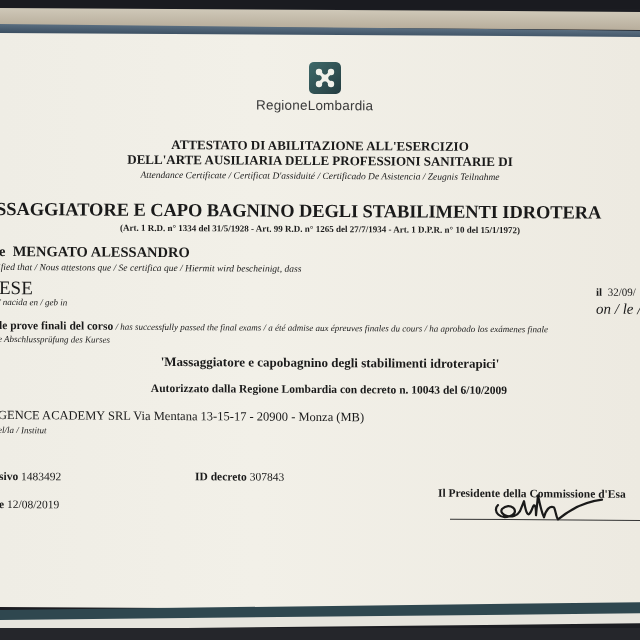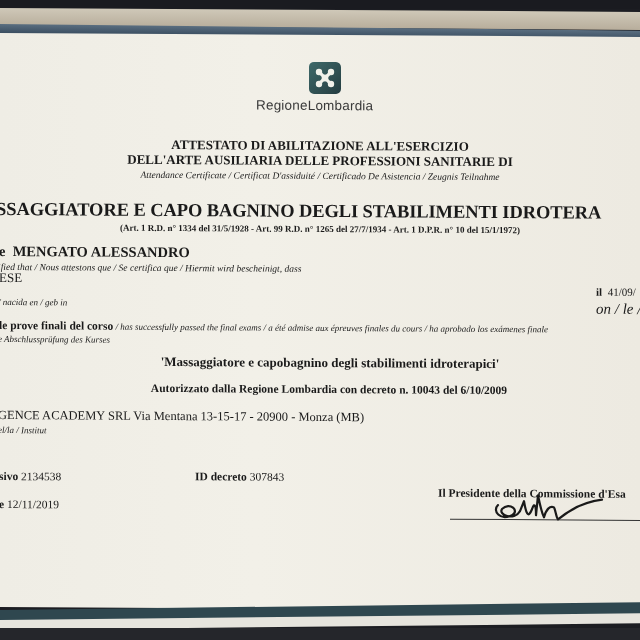--- a/index.html
+++ b/index.html
@@ -15,21 +15,21 @@
     .abs { position:absolute; white-space:nowrap; color:#1a1a1a; }
     .logo { position:absolute; left:309px; top:27px; width:32px; height:32px; border-radius:5px; background:linear-gradient(135deg,#3f6a6a,#243c40); display:flex; align-items:center; justify-content:center; }
     .logo-name { left:256px; top:63px; font-family:Liberation Sans, sans-serif; font-size:13.5px; color:#3a3a3a; letter-spacing:0.2px; }
     .title1 { left:0; width:640px; text-align:center; top:103px; font-weight:bold; font-size:13px; }
     .title2 { left:0; width:640px; text-align:center; top:118px; font-weight:bold; font-size:13px; }
     .subt { left:0; width:640px; text-align:center; top:136px; font-style:italic; font-size:9.5px; }
     .prof { left:-4px; top:166px; font-weight:bold; font-size:18.5px; letter-spacing:-0.1px; }
     .law { left:0; width:640px; text-align:center; top:189px; font-weight:bold; font-size:9px; }
     .name { left:-1px; top:210px; font-weight:bold; font-size:14.5px; }
     .ml { left:-2px; top:229px; font-style:italic; font-size:9.5px; }
-    .place { left:-1px; top:237px; font-size:13px; }
+    .place { left:-1px; top:244px; font-size:19px; }
     .born { left:-2px; top:264px; font-style:italic; font-size:9px; }
     .date-r { left:596px; top:249px; font-size:11px; }
     .date-r b { font-weight:bold; }
     .on-r { left:596px; top:264px; font-style:italic; font-size:15px; }
     .passed { left:-1px; top:286px; font-size:11.5px; }
     .passed b { font-weight:bold;text-align:center; }
     .passed i { font-size:9px; }
     .passed2 { left:-2px; top:301px; font-style:italic; font-size:9px; }
     .course { left:0; width:640px; text-align:center; top:320px; font-weight:bold; font-size:13px; padding-left:20px; box-sizing:border-box; }
     .auth { left:0; width:640px; text-align:center; top:348px; font-weight:bold; font-size:11.5px; padding-left:18px; box-sizing:border-box; }
@@ -74,46 +74,46 @@
 
   <div class="abs name">
     <span>e</span>&nbsp;
     <span>MENGATO ALESSANDRO</span>
   </div>
   <div class="abs ml">ified that / Nous attestons que / Se certifica que / Hiermit wird bescheinigt, dass</div>
   <div class="abs place">ESE</div>
   <div class="abs born">/ nacida en / geb in</div>
   <div class="abs date-r">
     <b>il</b>&nbsp;
-    <span>41/09/</span>
+    <span>32/09/</span>
   </div>
   <div class="abs on-r">on / le / el /</div>
 
   <div class="abs passed">
     <b>le prove finali del corso</b><i> / has successfully passed the final exams / a été admise aux épreuves finales du cours / ha aprobado los exámenes finale</i>
   </div>
   <div class="abs passed2">e Abschlussprüfung des Kurses</div>
 
   <div class="abs course">'Massaggiatore e capobagnino degli stabilimenti idroterapici'</div>
   <div class="abs auth">Autorizzato dalla Regione Lombardia con decreto n. 10043 del 6/10/2009</div>
 
   <div class="abs inst">GENCE ACADEMY SRL Via Mentana 13-15-17 - 20900 - Monza (MB)</div>
   <div class="abs inst2">el/la / Institut</div>
 
   <div class="abs prog">
     <b>sivo</b>
-    <span>2134538</span>
+    <span>1483492</span>
   </div>
   <div class="abs idp">
     <b>ID decreto</b>
     <span>307843</span>
   </div>
   <div class="abs date2">
     <b>e</b>
-    <span>12/11/2019</span>
+    <span>12/08/2019</span>
   </div>
 
   <div class="abs pres">Il Presidente della Commissione d'Esa</div>
   <div class="sigline"></div>
   <svg class="sig" width="120" height="34" viewBox="0 0 120 34">
     <path d="M8 14 C2 20 10 30 22 24 C30 20 20 10 12 18 C8 24 24 30 30 20 L34 10 C36 22 38 28 42 18 C44 12 46 12 46 24 L48 4 C50 14 52 22 54 26 C56 18 60 14 64 16 C66 20 66 26 68 28 C80 18 96 10 112 8" fill="none" stroke="#1a1a1a" stroke-width="2.2" stroke-linecap="round" stroke-linejoin="round"></path>
   </svg>
 </div>
 
 <div class="frame-bottom-blue"></div>

